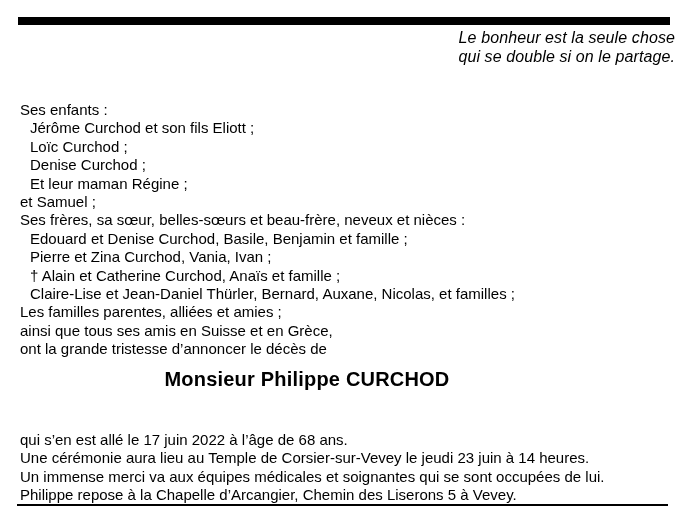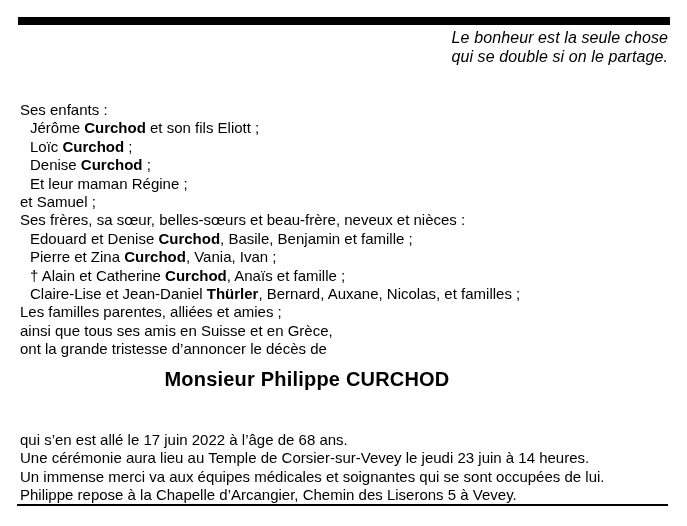--- a/index.html
+++ b/index.html
@@ -16,40 +16,40 @@
     background: #ffffff;
   }
   .top-bar {
     position: absolute;
     left: 18px; top: 17px;
     width: 652px; height: 8px;
     background: #000000;
   }
   .quote {
     position: absolute;
-    top: 28px; right: 19px;
+    top: 28px; right: 12px;
     text-align: right;
     font-style: italic;
     font-size: 16px;
     line-height: 19px;
     letter-spacing: 0.1px;
   }
   .body-text {
     position: absolute;
     left: 20px;
     width: 658px;
     font-size: 15px;
     line-height: 18.4px;
     margin-top: 24px;
   }
   .body-top { top: 77px; }
   .body-bottom { top: 407px; }
   .line { white-space: nowrap; }
   .line.indent { padding-left: 10px; }
-  .bold { font-weight: bold; }
+  .bold { font-weight: normal; }
   .title {
     position: absolute;
     left: 0; top: 368px;
     width: 614px;
     text-align: center;
     font-size: 20px;
     font-weight: bold;
     letter-spacing: 0.2px;
   }
   .bottom-rule {

